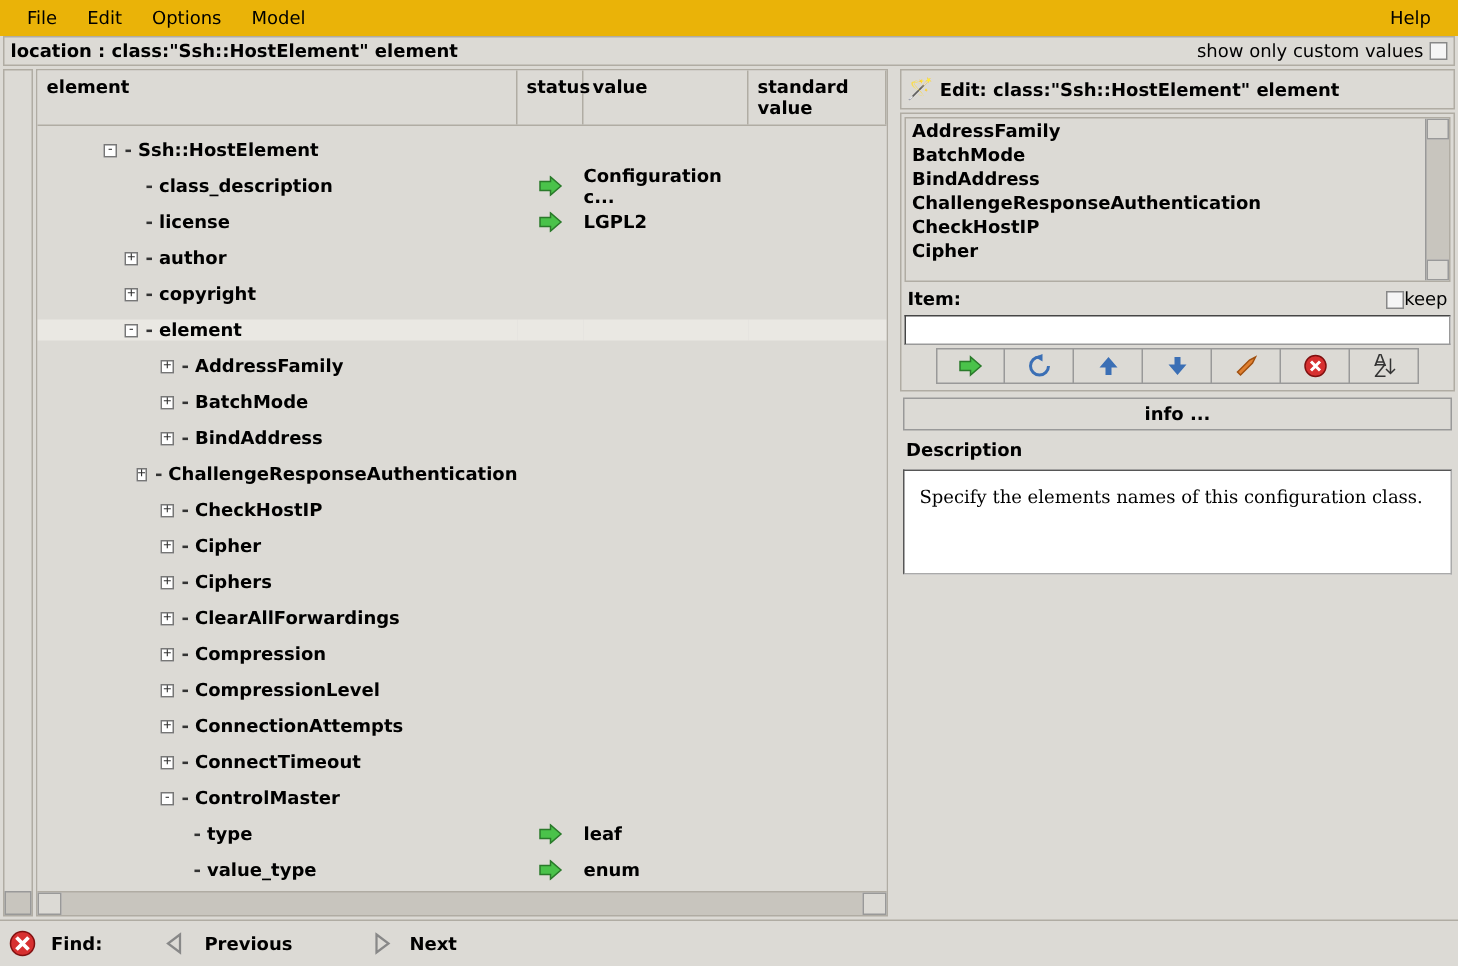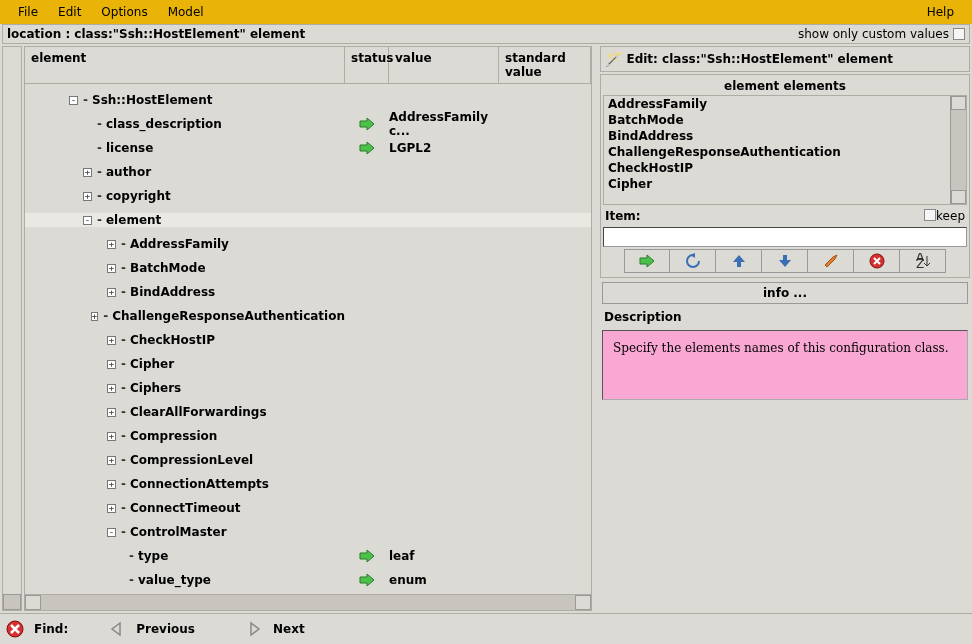--- a/index.html
+++ b/index.html
@@ -39,32 +39,32 @@
 .rightpanel { flex:1; display:flex; flex-direction:column; gap:2px;}
 .rp-head { display:flex; align-items:center; gap:4px; padding:4px; border:1px solid #b0aca3;}
 .wand{font-size:14px;}
 .rp-title{ font-weight:bold;}
 .rp-section { border:1px solid #b0aca3; padding:2px; display:flex; flex-direction:column;}
 .sec-title{ text-align:center; font-weight:bold; padding:2px;}
 .listbox { background:#dcdad5; border:1px solid #b0aca3; height:110px; overflow:hidden; position:relative;}
 .listbox .li{ padding:1px 4px; font-weight:bold;}
 .listbox .vsb{position:absolute; right:0; top:0; bottom:0; width:16px; background:#c8c5be; border-left:1px solid #999;}
 .listbox .vsb .ar{height:14px; background:#dcdad5; border:1px solid #999;}
-.itemrow{display:flex; align-items:flex-start; gap:0; padding:4px 2px;}
+.itemrow{display:flex; align-items:flex-end; gap:0; padding:4px 2px;}
 .itemrow .lab{font-weight:bold;}
 .itemrow .fill{flex:1;}
 .input{ border:1px inset #999; background:#fff; height:20px; padding:0 4px; width:100%;}
 .toolbar{display:flex; gap:0; padding:2px; justify-content:center;}
 .tbtn{width:46px; height:24px; border:1px solid #999; background:#dcdad5; display:flex; align-items:center; justify-content:center; cursor:default;}
 .tbtn + .tbtn { border-left:none;}
 .tbtn svg{width:16px;height:16px;}
 .notebox{border:1px inset #aaa; background:#eee9e3; height:64px; margin:2px;}
 .infobtn{border:1px solid #999; background:#dcdad5; text-align:center; padding:3px; margin:2px; font-weight:bold;}
 .desclabel{font-weight:bold; padding:2px 4px;}
-.descbox{border:1px inset #aaa; background:#f9a8d4; margin:2px; padding:10px; height:70px; font-family: "DejaVu Serif", serif;}
+.descbox{border:1px inset #aaa; background:#ffffff; margin:2px; padding:10px; height:70px; font-family: "DejaVu Serif", serif;}
 .findbar{ display:flex; align-items:center; gap:10px; padding:6px; border-top:1px solid #b0aca3; background:#dcdad5;}
 .findbar .xicon{width:18px;height:18px;}
 .findbar .lab{font-weight:bold;}
 .findbar input{ border:1px inset #999; background:#fff; width:150px; height:20px; padding:0 4px;}
 .vsplit{width:4px;background:#dcdad5;}
 .navarrow{width:18px;height:18px;}
 </style>
 </head>
 <body>
 
@@ -119,21 +119,21 @@
         <div class="cell-el">
               <span class="indent" style="width:70px"></span>
               <span class="dash">-</span>
               <span style="font-weight:bold">class_description</span>
             </div>
         <div class="cell-st">
               <svg class="arrow-icon" viewBox="0 0 16 14">
                 <polygon points="1,4 8,4 8,1 15,7 8,13 8,10 1,10"></polygon>
               </svg>
             </div>
-        <div class="cell-val" style="font-weight:bold">AddressFamily c...</div>
+        <div class="cell-val" style="font-weight:bold">Configuration c...</div>
             <div class="cell-std"></div>
       </div>
         </div>
 
       <div class="row">
           <div class="cells">
         <div class="cell-el">
               <span class="indent" style="width:70px"></span>
               <span class="dash">-</span>
               <span style="font-weight:bold">license</span>
@@ -404,21 +404,20 @@
 
   <div class="vsplit"></div>
 
   <div class="rightpanel">
     <div class="rp-head">
       <span class="wand">🪄</span>
       <span class="rp-title">Edit: class:"Ssh::HostElement" element</span>
     </div>
 
     <div class="rp-section">
-      <div class="sec-title">element elements</div>
       <div class="listbox">
         <div id="list-items">
             <div class="li">AddressFamily</div>
             <div class="li">BatchMode</div>
             <div class="li">BindAddress</div>
             <div class="li">ChallengeResponseAuthentication</div>
             <div class="li">CheckHostIP</div>
             <div class="li">Cipher</div>
           </div>
         <div class="vsb">

